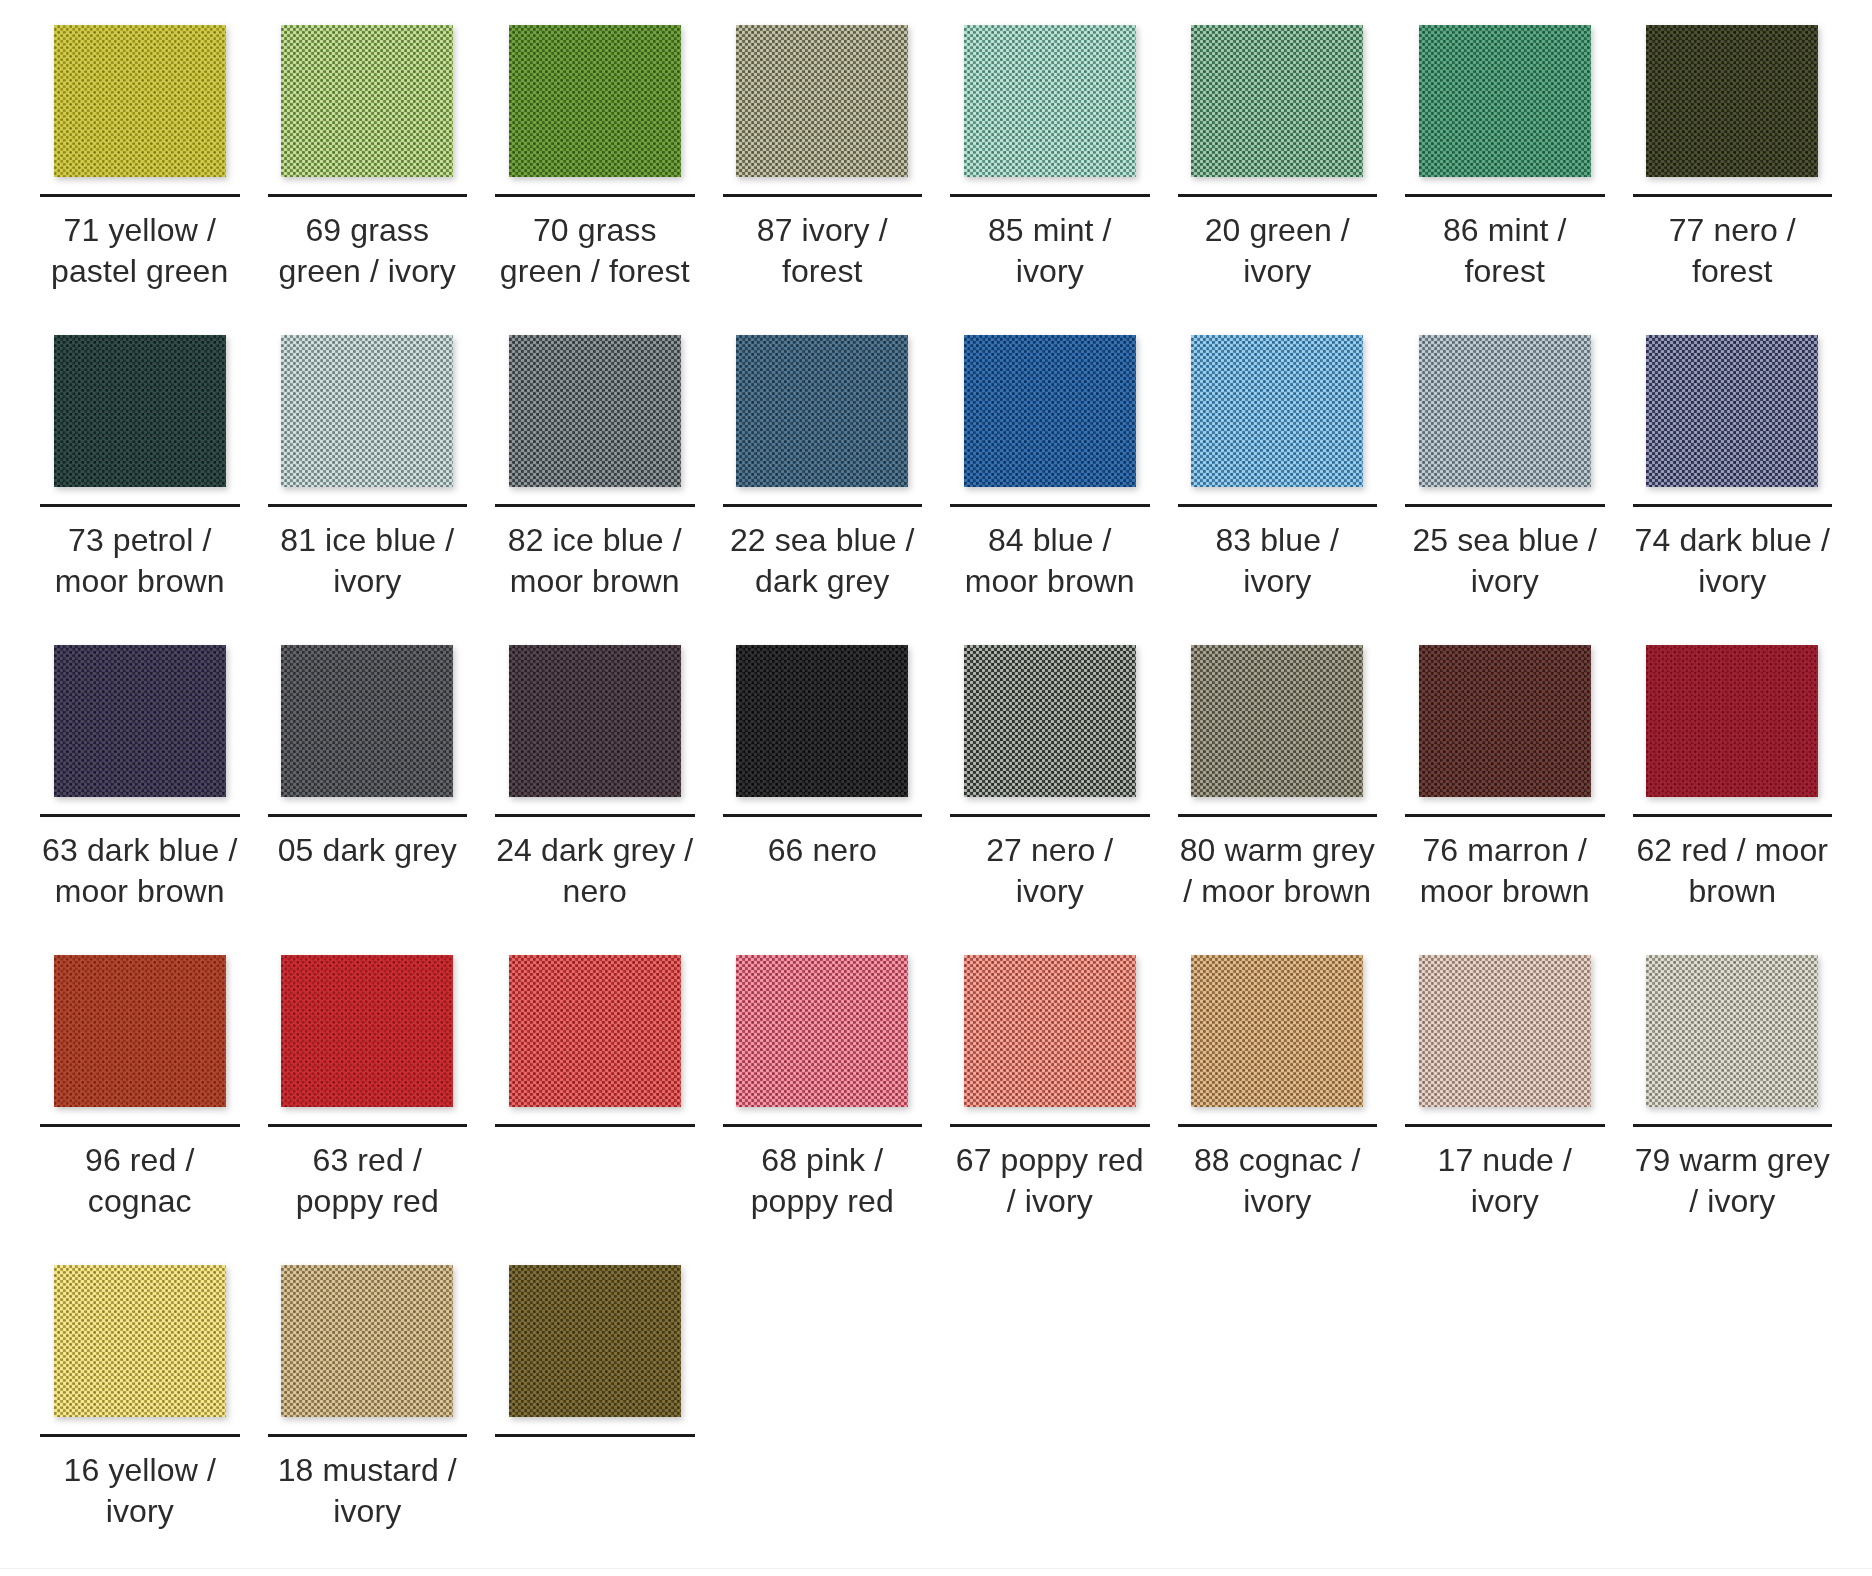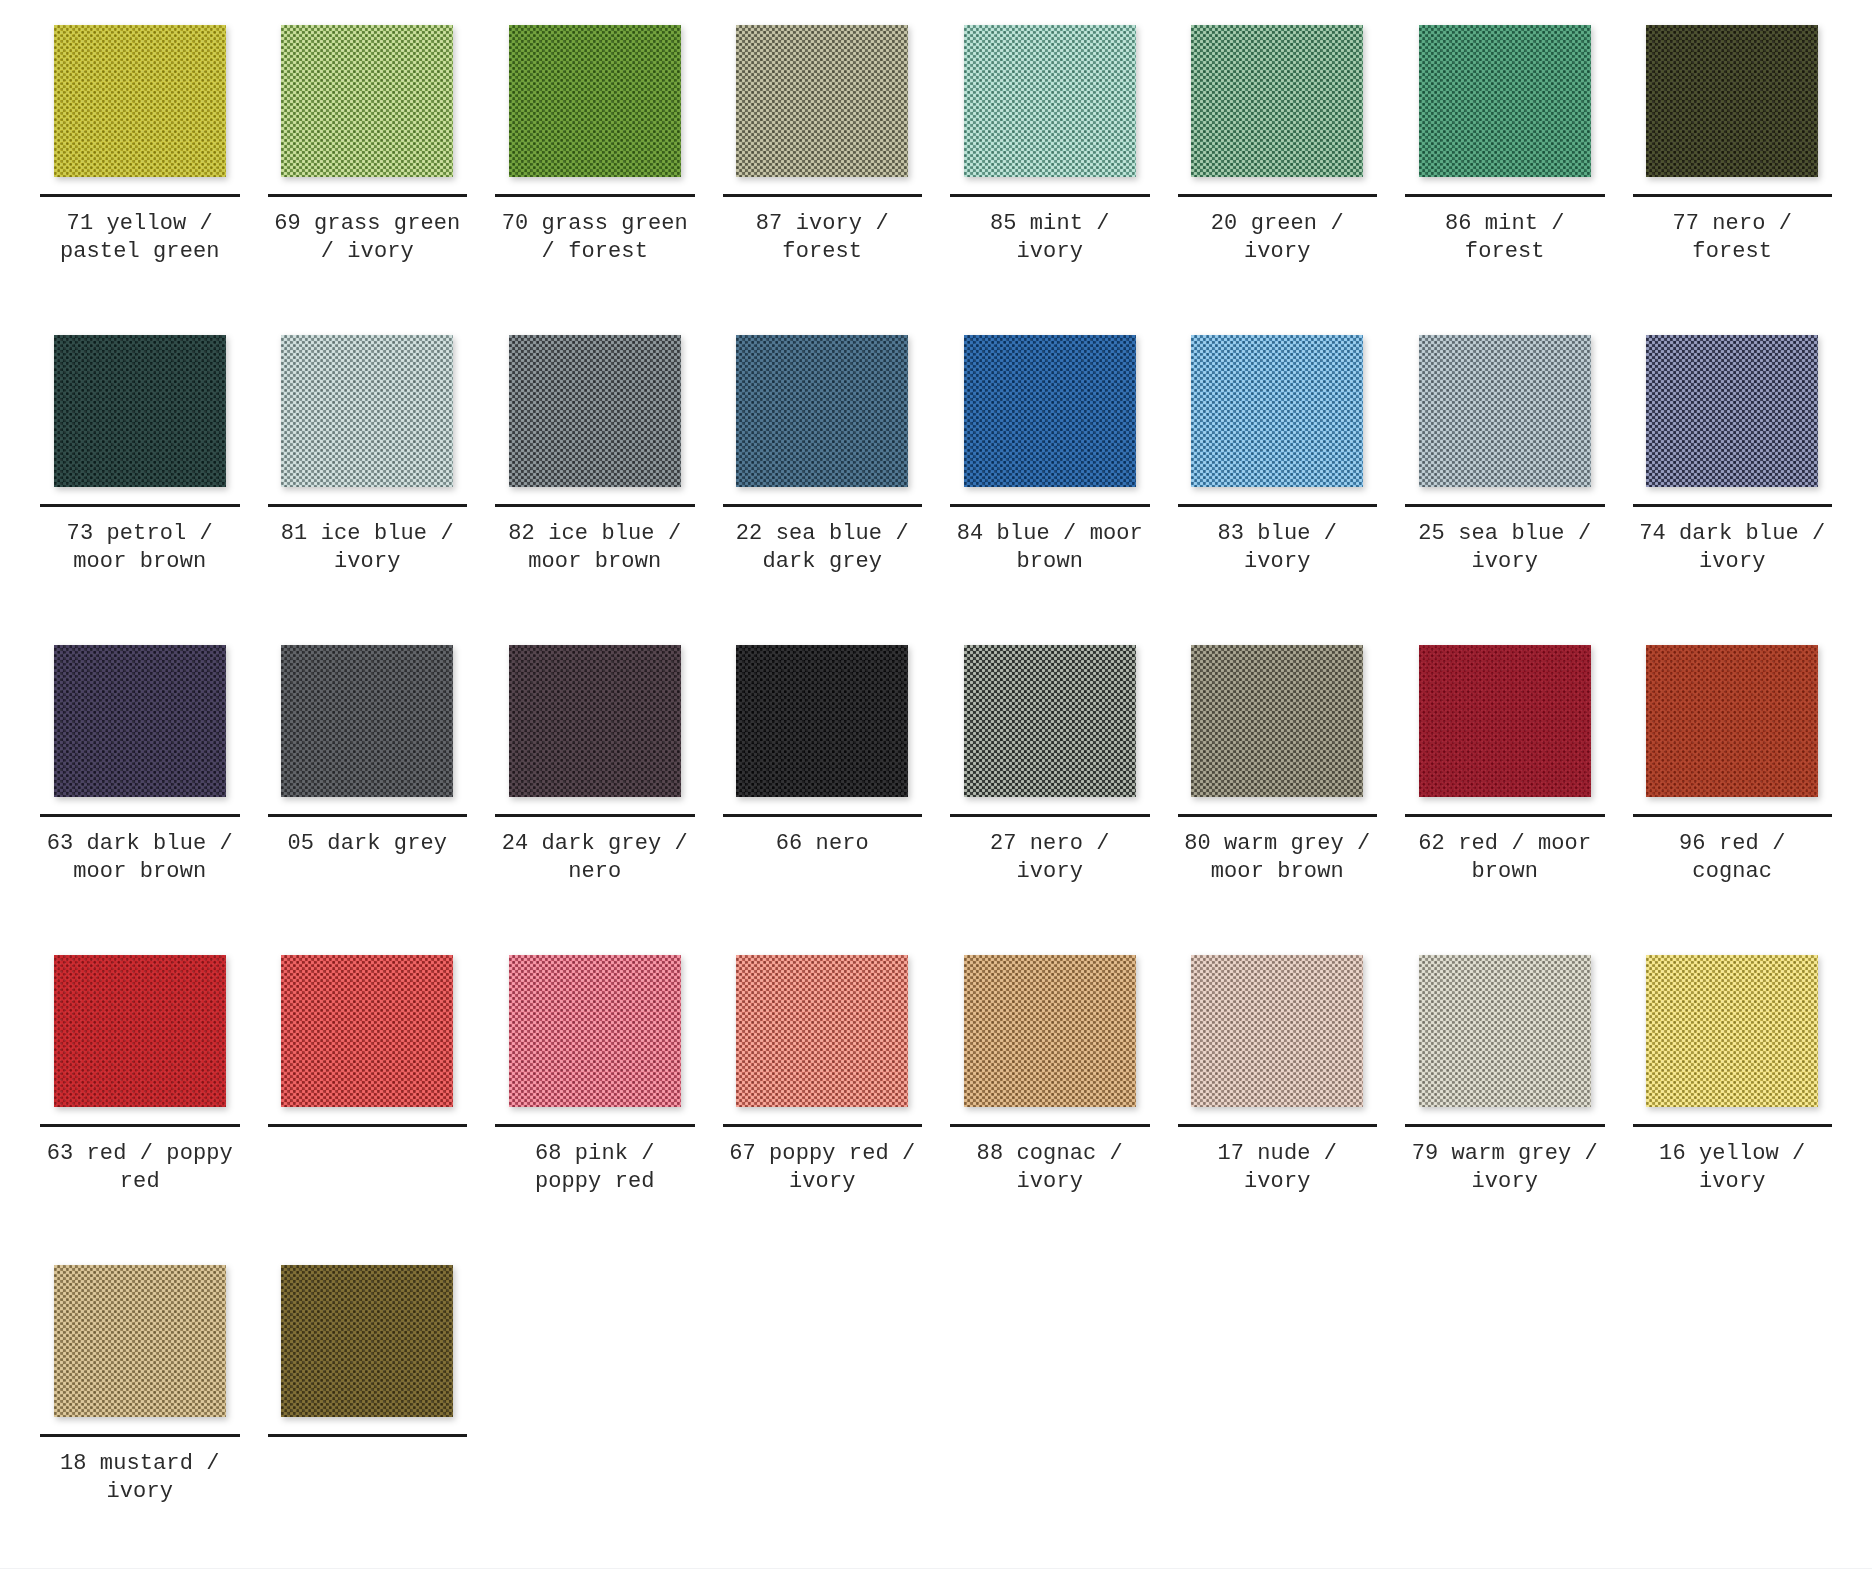--- a/index.html
+++ b/index.html
@@ -83,27 +83,26 @@
     opacity:.85;
   }
   .rule{
     width:100%;
     height:3px;
     background:#1b1b1b;
     margin-top:4px;
   }
   .label{
     margin-top:13px;
-    font-size:22px;
+    font-size:32px;
     line-height:1.28;
     letter-spacing:.1px;
     color:#2b2b2b;
     text-align:center;
     font-weight:400;
-    font-family:Liberation Mono, monospace;
   }
   .cell.selected .label{ color:#e79a98; }
   #bottom-divider{
     position:absolute;
     left:0; top:1568px;
     width:1872px; height:1px;
     background:#f1f2f4;
   }
 </style>
 </head>
@@ -304,20 +303,29 @@
         <div class="swatch">
           <div class="body two" style="--c: #6e6a57; --c2: #a9a590;"></div>
         </div>
       </div>
       <div class="rule"></div>
       <div class="label">80 warm grey / moor brown</div>
     </div>
     <div class="cell">
       <div class="swatch-wrap">
         <div class="swatch">
+          <div class="body two" style="--c: #4b201c; --c2: #6a342c;"></div>
+        </div>
+      </div>
+      <div class="rule"></div>
+      <div class="label">76 marron / moor brown</div>
+    </div>
+    <div class="cell">
+      <div class="swatch-wrap">
+        <div class="swatch">
           <div class="body two" style="--c: #bb1028; --c2: #8f1222;"></div>
         </div>
       </div>
       <div class="rule"></div>
       <div class="label">62 red / moor brown</div>
     </div>
     <div class="cell">
       <div class="swatch-wrap">
         <div class="swatch">
           <div class="body two" style="--c: #c8361b; --c2: #a83a20;"></div>

